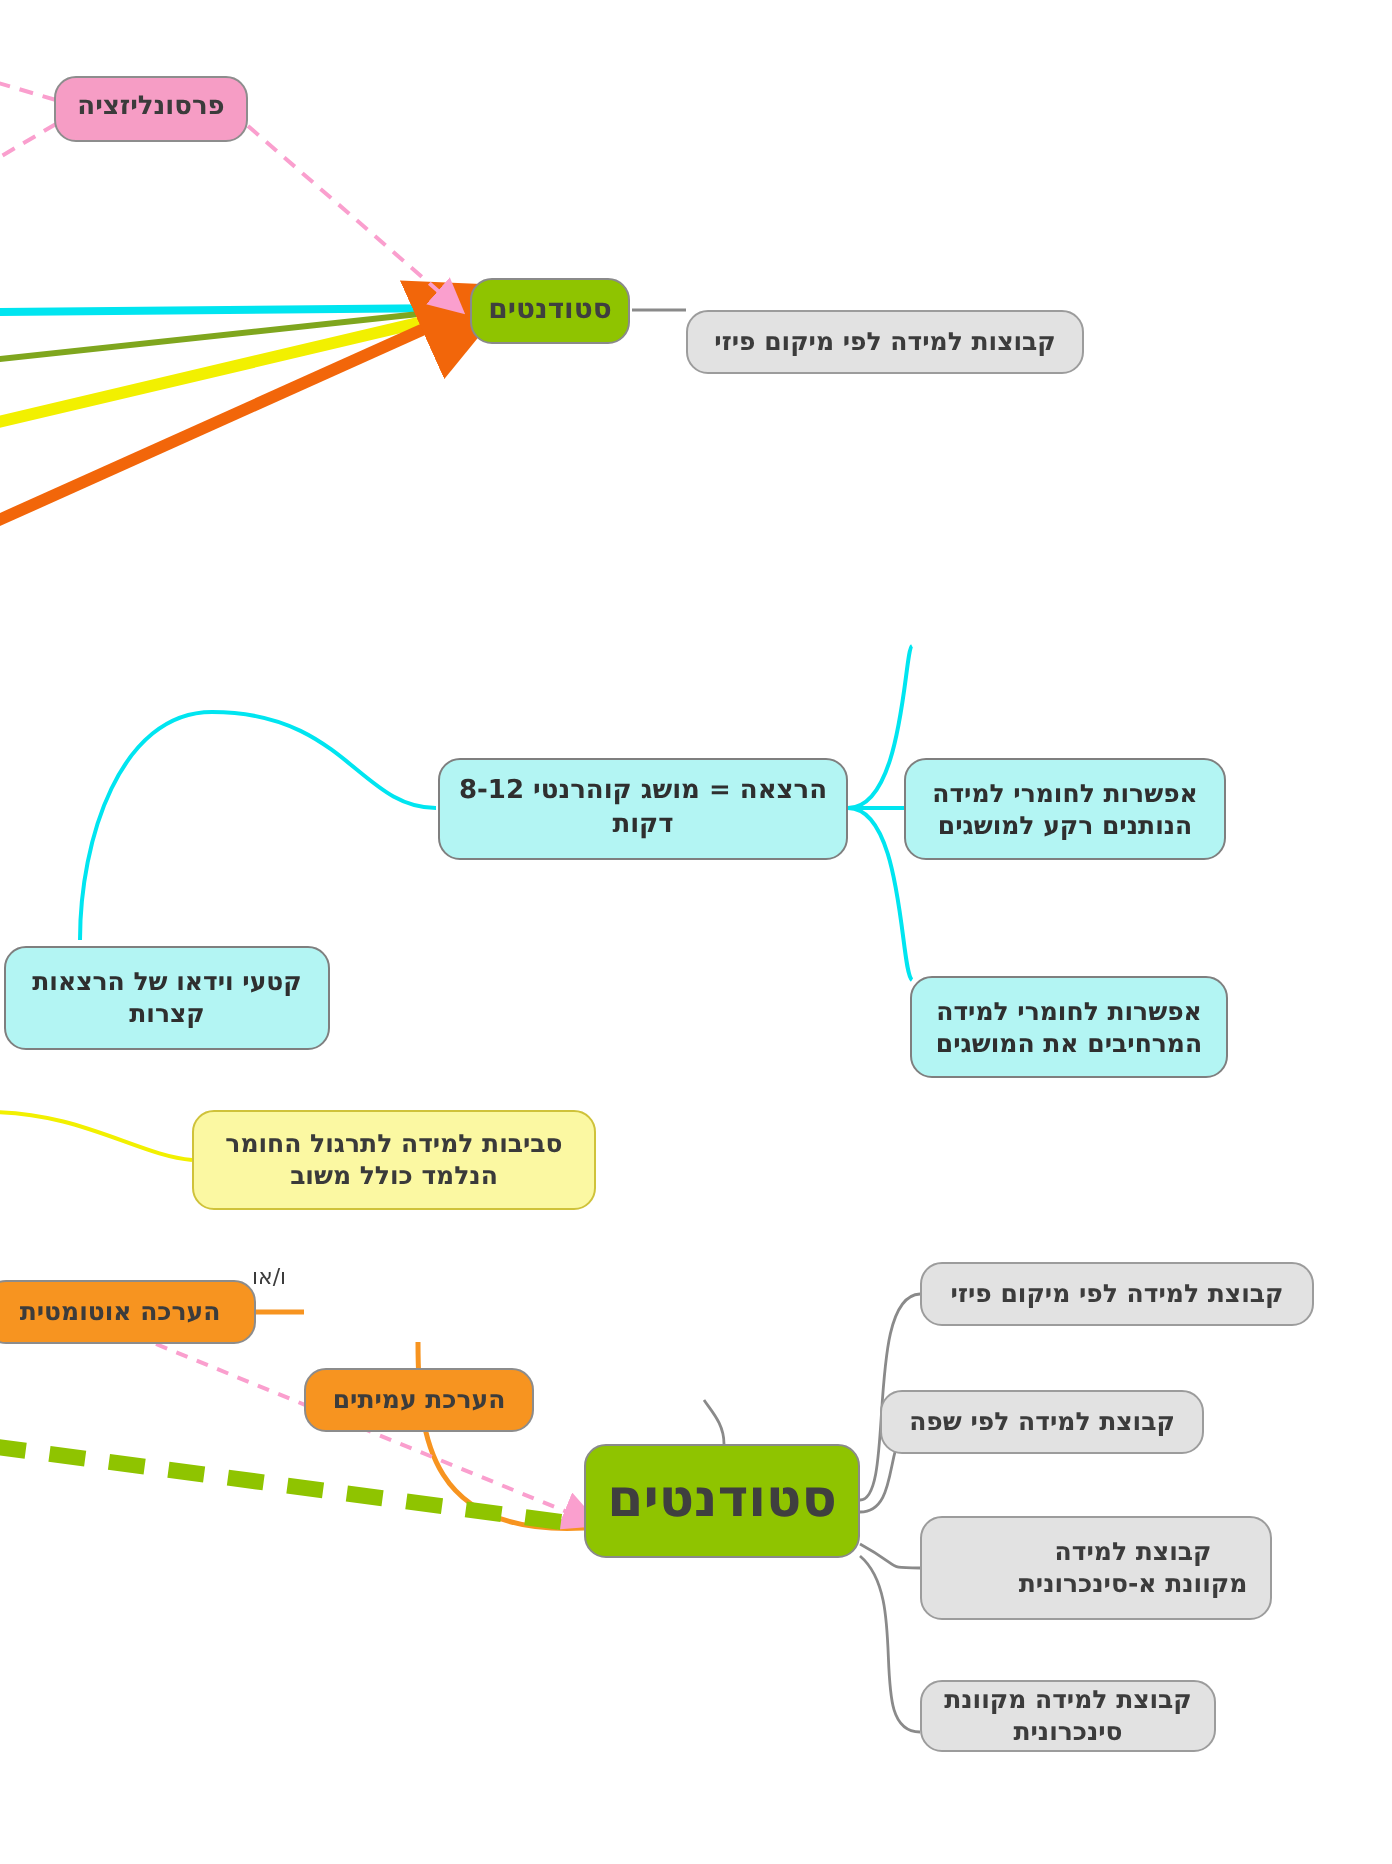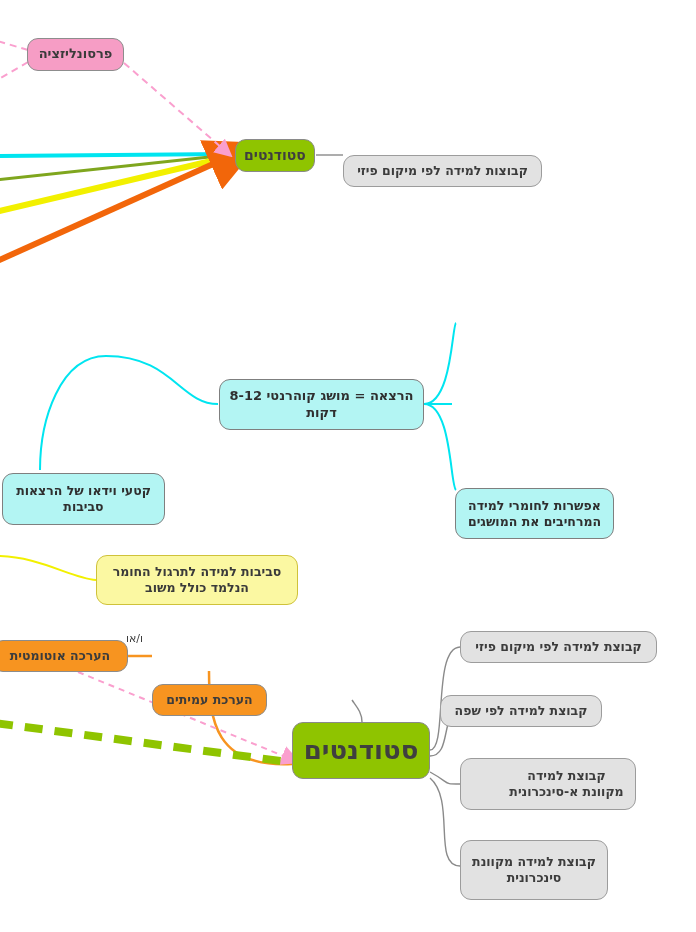--- a/index.html
+++ b/index.html
@@ -144,27 +144,30 @@
 
   <div class="node n-gray" style="left:343px; top:139px; width:199px; height:32px; font-size:12.5px;margin-top:16px;">
     <span>קבוצות למידה לפי מיקום פיזי</span>
   </div>
 
 
   <div class="node n-cyan" style="left:219px; top:379px; width:205px; height:51px; font-size:13px;">
     <span>הרצאה = מושג קוהרנטי 8-12 דקות</span>
   </div>
 
+  <div class="node n-cyan" style="left:452px; top:379px; width:161px; height:51px; font-size:12.5px;">
+    <span>אפשרות לחומרי למידה הנותנים רקע למושגים</span>
+  </div>
 
   <div class="node n-cyan" style="left:455px; top:488px; width:159px; height:51px; font-size:12.5px;">
     <span>אפשרות לחומרי למידה המרחיבים את המושגים</span>
   </div>
 
   <div class="node n-cyan" style="left:2px; top:473px; width:163px; height:52px; font-size:12.5px;">
-    <span>קטעי וידאו של הרצאות סביבות</span>
+    <span>קטעי וידאו של הרצאות קצרות</span>
   </div>
 
   <div class="node n-yellow" style="left:96px; top:555px; width:202px; height:50px; font-size:12.5px;">
     <span>סביבות למידה לתרגול החומר הנלמד כולל משוב</span>
   </div>
 
   <div class="node n-orange" style="left:-8px; top:640px; width:136px; height:32px; font-size:12.5px;">
     <span>הערכה אוטומטית</span>
   </div>
 
@@ -185,17 +188,17 @@
   </div>
 
   <div class="node n-gray" style="left:440px; top:695px; width:162px; height:32px; font-size:12.5px;">
     <span>קבוצת למידה לפי שפה</span>
   </div>
 
   <div class="node n-gray" style="left:460px; top:758px; width:176px; height:52px; font-size:12.5px;padding-left:46px;">
     <span>קבוצת למידה מקוונת א-סינכרונית</span>
   </div>
 
-  <div class="node n-gray" style="left:460px; top:840px; width:148px; height:60px; font-size:12.5px;align-items:center;">
+  <div class="node n-gray" style="left:460px; top:840px; width:148px; height:36px; font-size:12.5px;align-items:center;">
     <span>קבוצת למידה מקוונת סינכרונית</span>
   </div>
 
 </div>
 
 </body></html>

